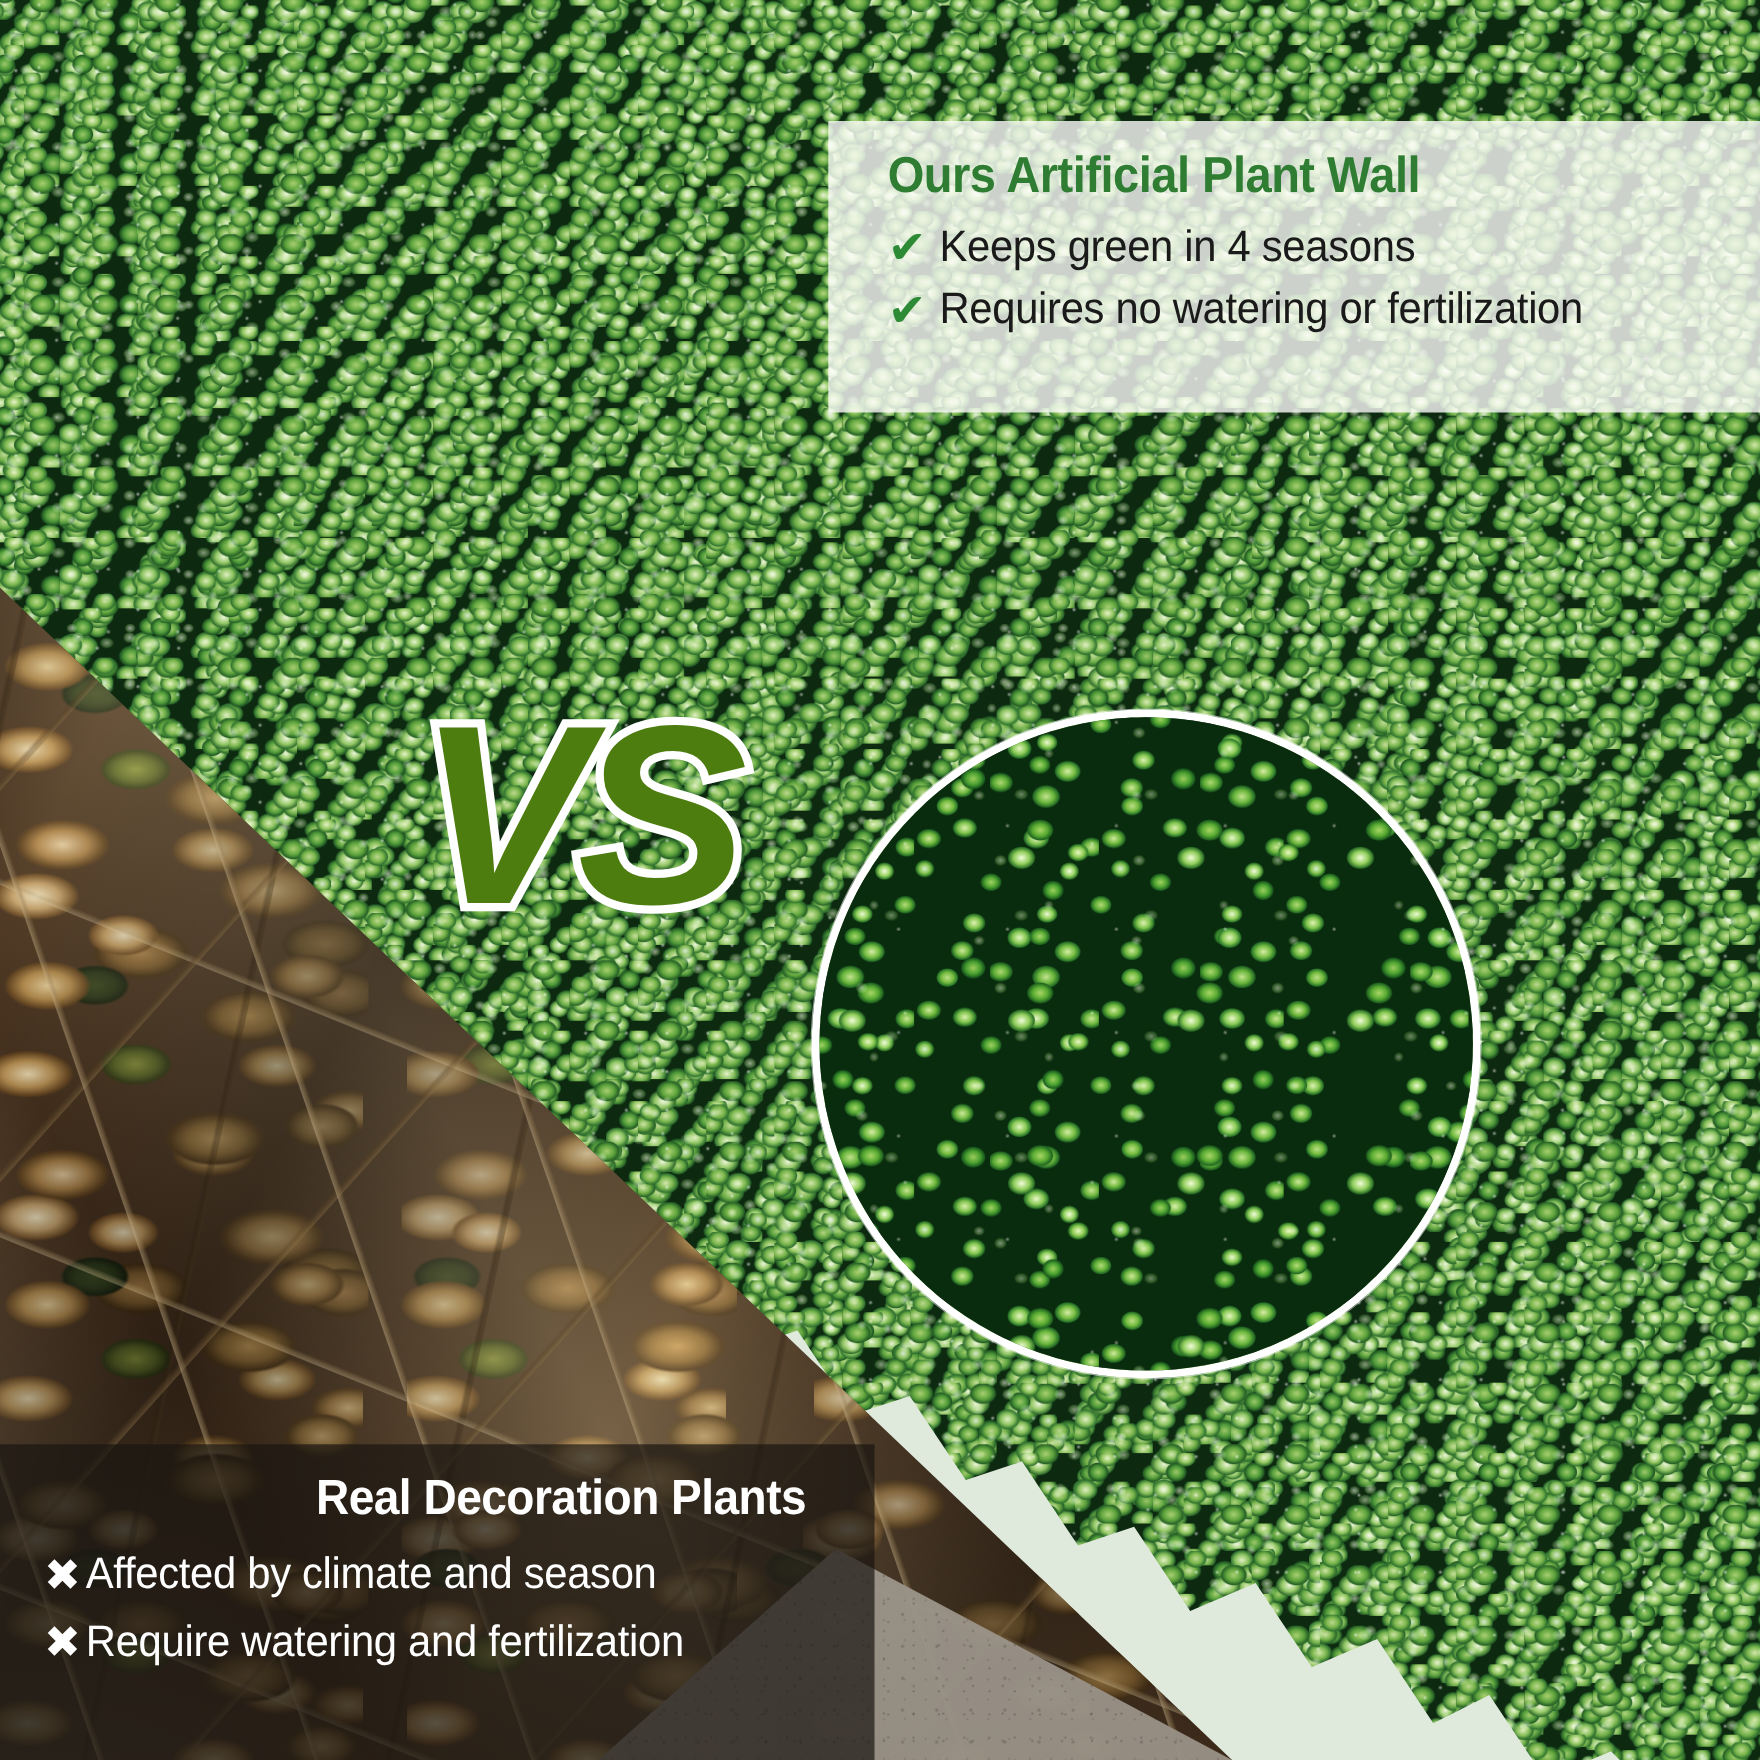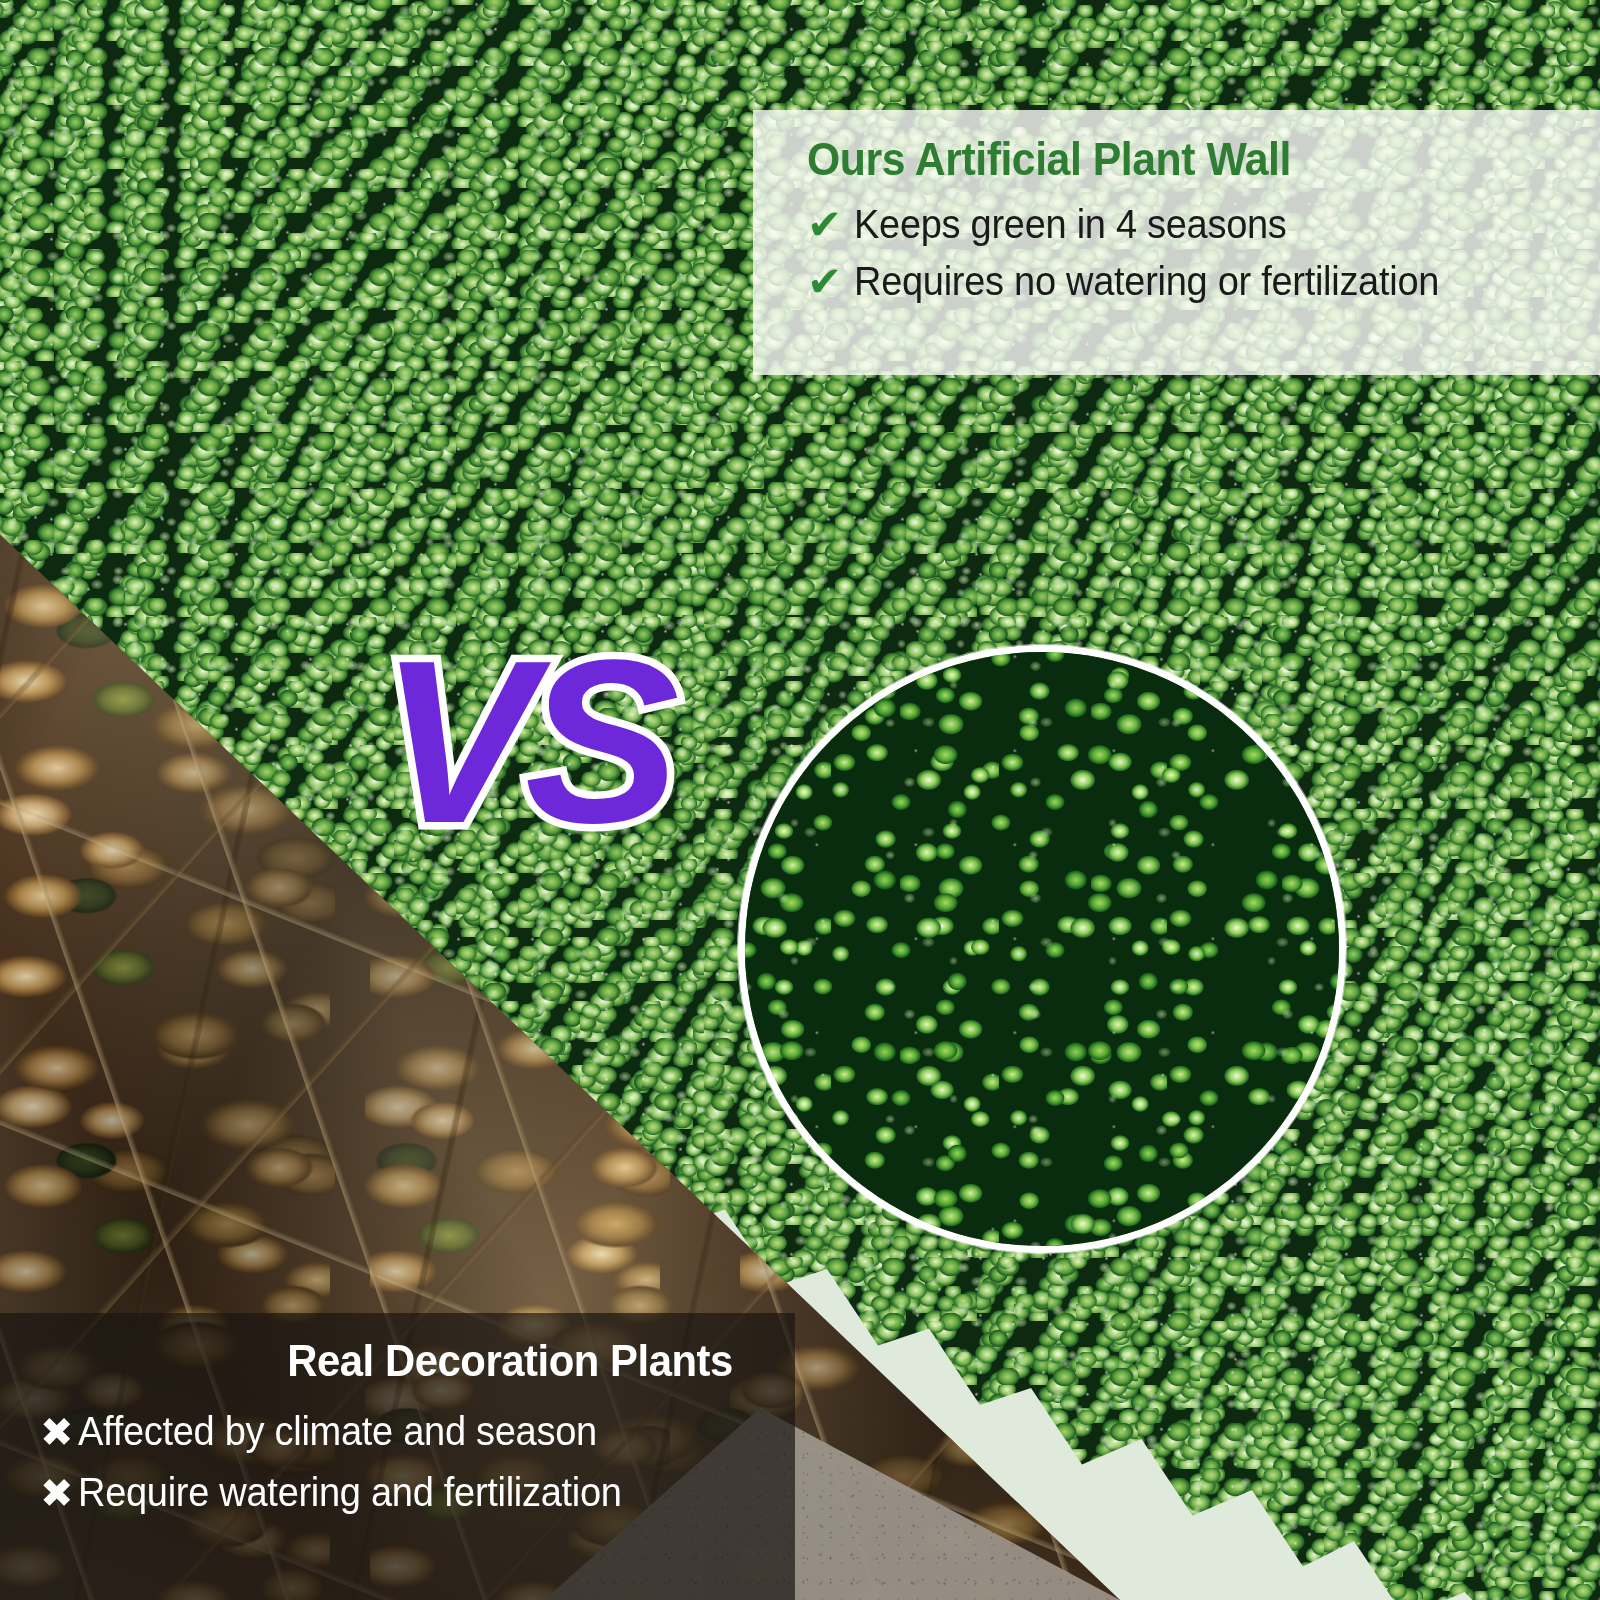--- a/index.html
+++ b/index.html
@@ -156,21 +156,21 @@
 
   
   #vs{
     position:absolute;
     left:380px;top:626px;
     font-family:"Liberation Sans",sans-serif;
     font-size:232px;
     font-weight:bold;
     font-style:italic;
     letter-spacing:-10px;
-    color:#6d28d9;
+    color:#4d7c0f;
     line-height:1;
     -webkit-text-stroke:15px #ffffff;
     paint-order:stroke fill;
     text-shadow:
       0 0 0 #fff;
     white-space:nowrap;
   }
 
   
   #ours-panel{

